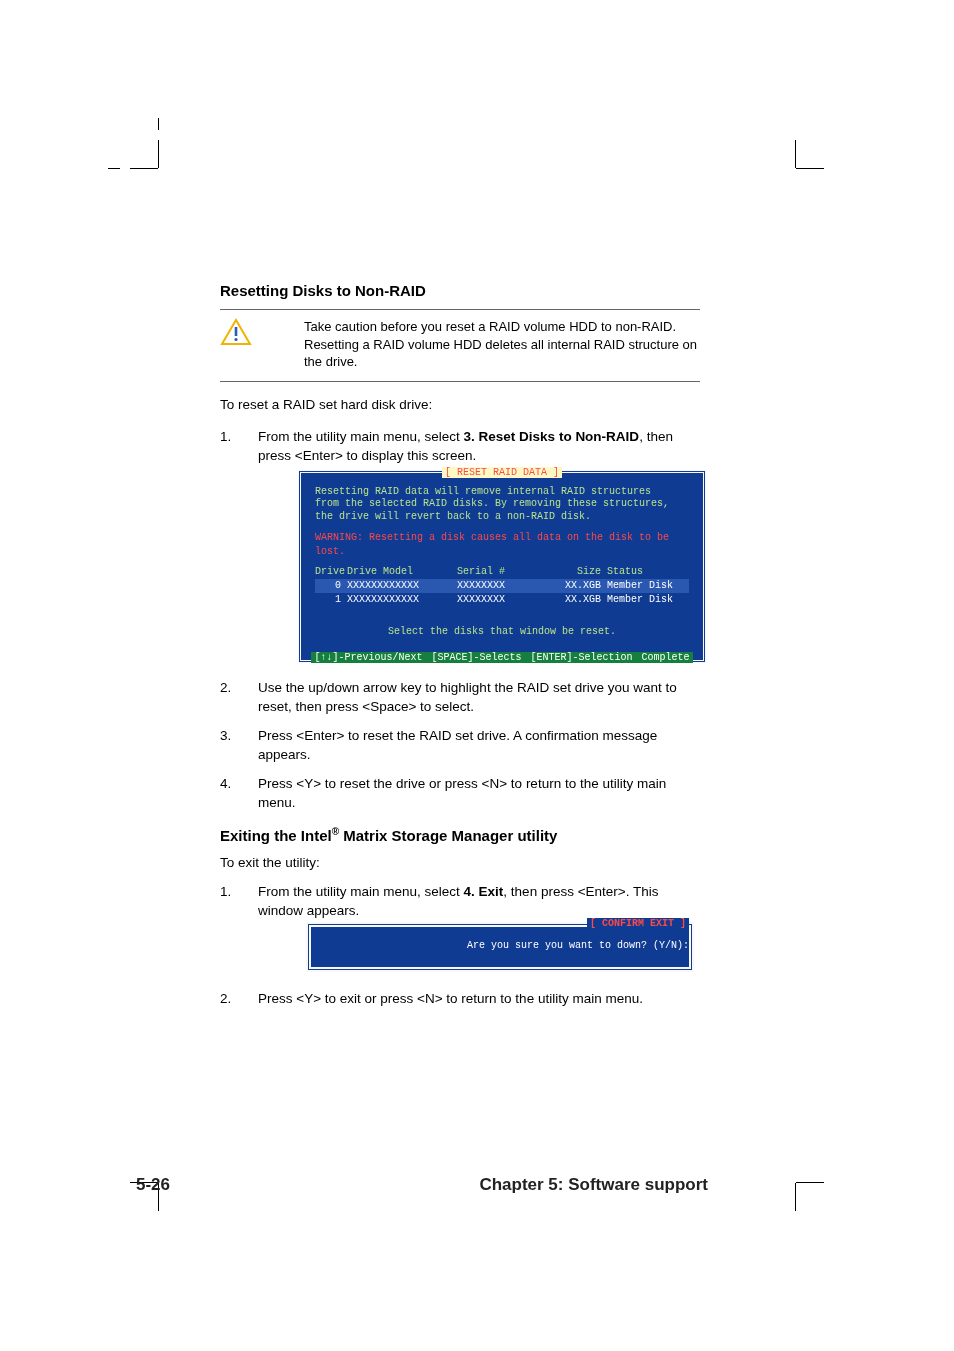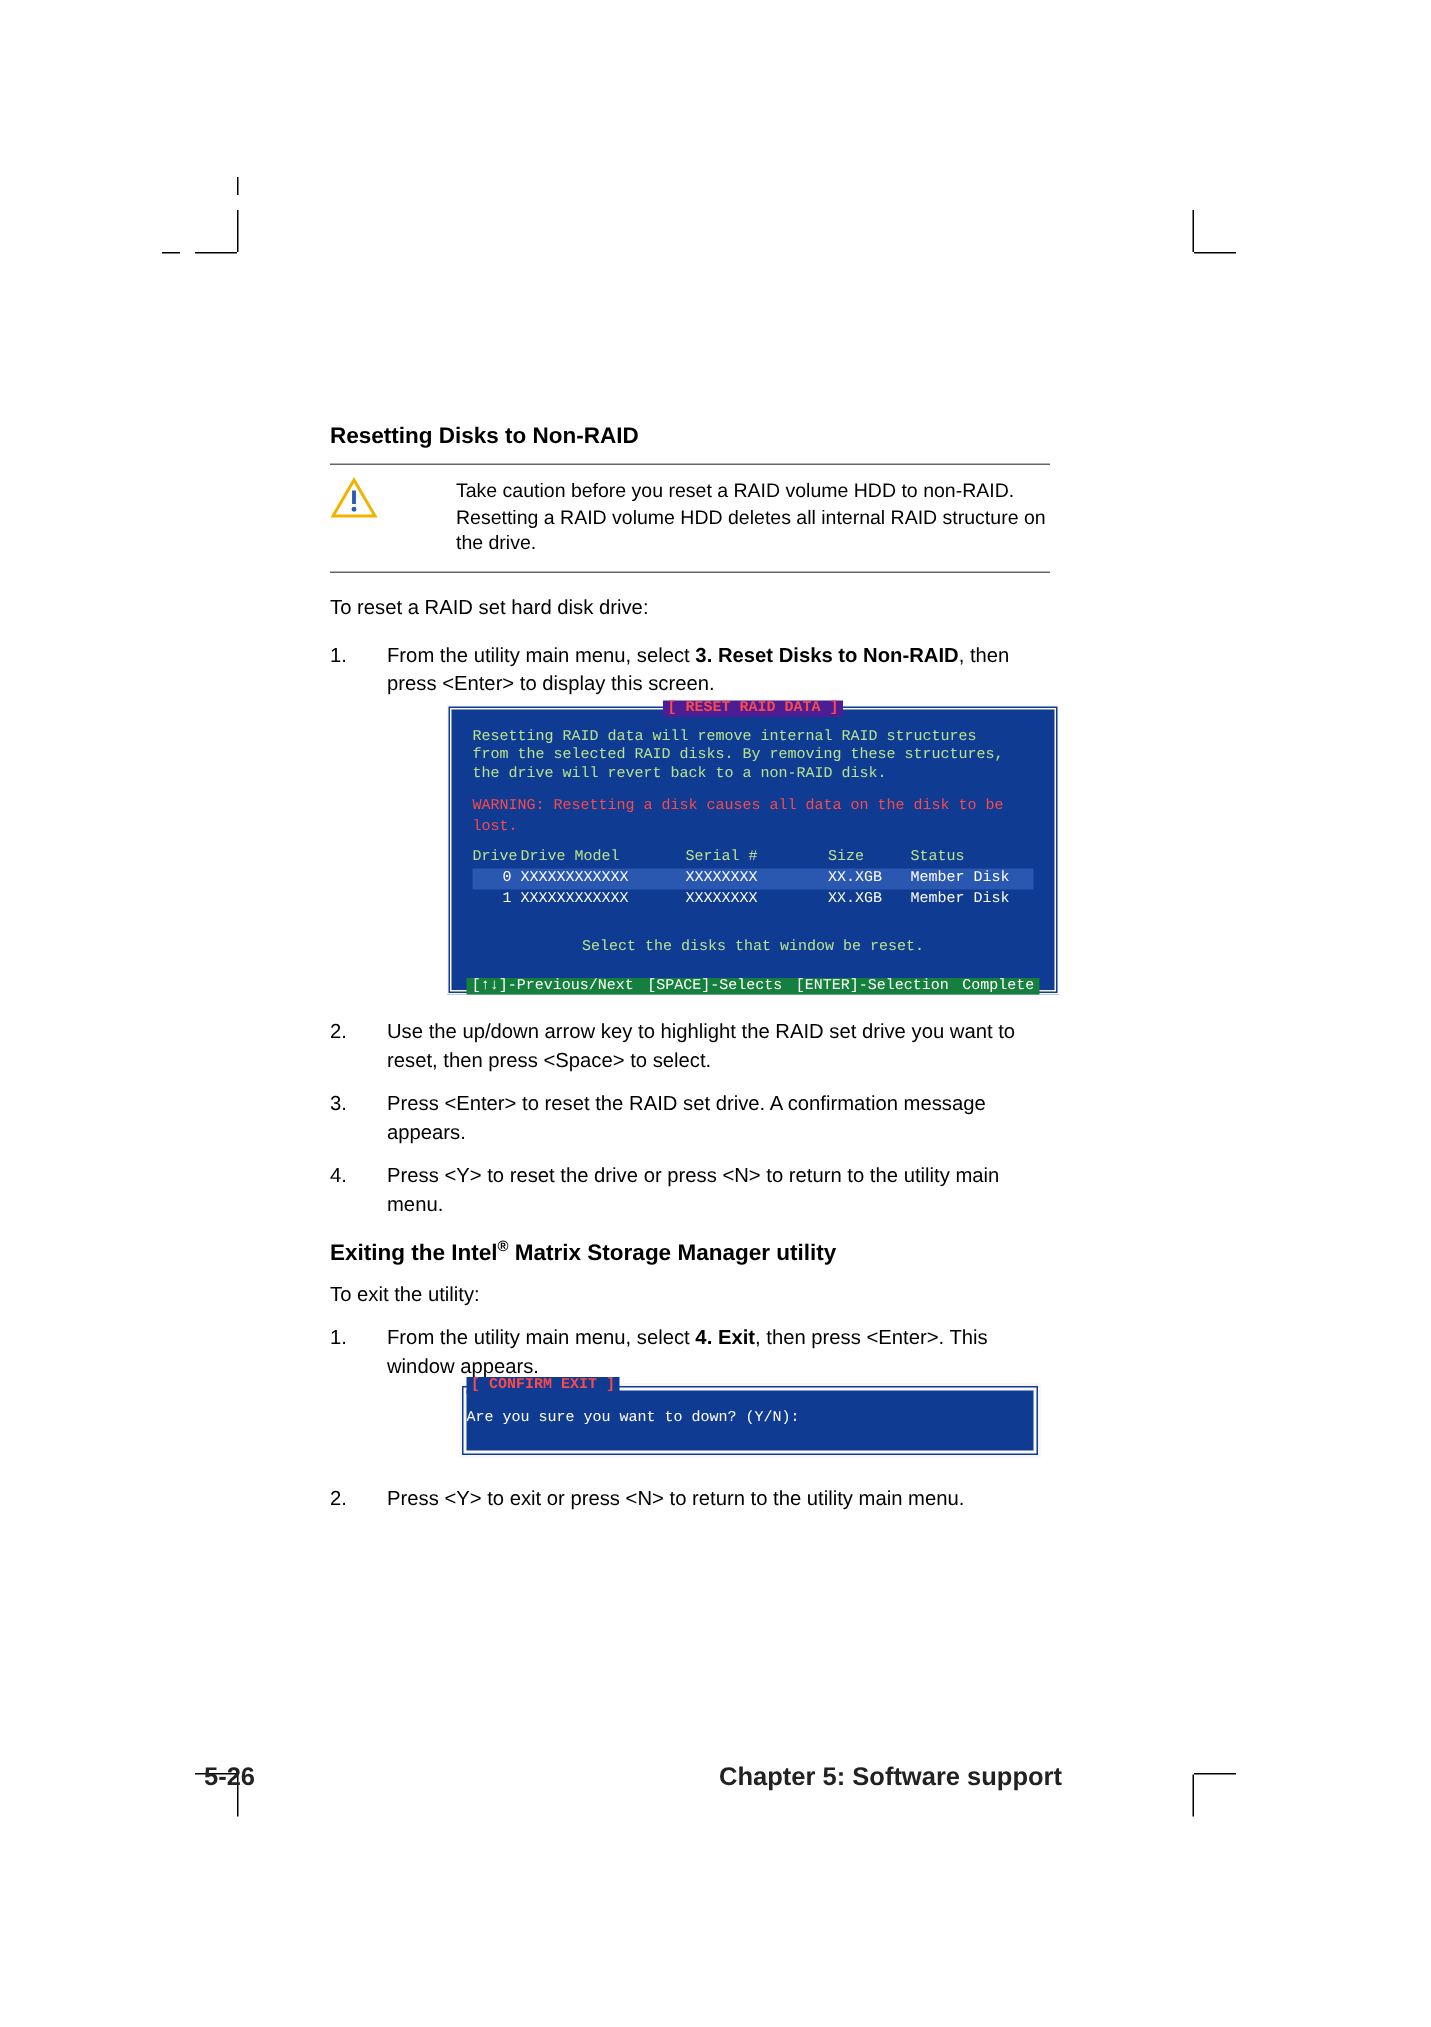--- a/index.html
+++ b/index.html
@@ -89,24 +89,24 @@
     width: 408px;
     font-size: 10px;
     border-width: 3px;
     padding: 0;
   }
   .bios1 .titlebar {
     text-align: center;
     margin-top: -7px;
   }
   .bios1 .titlebar span {
-    background: #4c1d95;
+    background: #fef9c3;
     color: #fb4a4a;
     padding: 0 3px;
-    font-weight: bold;
+    font-weight: normal;
   }
   .bios1 .para {
     padding: 6px 14px 4px 14px;
     color: #b7e38e;
     line-height: 1.25;
   }
   .bios1 .warn {
     padding: 4px 14px 6px 14px;
     color: #fb4a4a;
   }
@@ -119,21 +119,21 @@
   }
   .bios1 .tbl .row {
     color: #fff;
     display: flex;
   }
   .bios1 .tbl .row.sel { background: #2a57b0; }
   .bios1 .tbl .c-port { width: 32px; }
   .bios1 .tbl .c-port.r { text-align: right; padding-right: 6px; }
   .bios1 .tbl .c-model { width: 110px; }
   .bios1 .tbl .c-serial { width: 95px; }
-  .bios1 .tbl .c-size { width: 55px; padding-right: 6px; }
+  .bios1 .tbl .c-size { width: 55px; text-align: right; padding-right: 6px; }
   .bios1 .tbl .c-status { flex: 1; }
   .bios1 .prompt {
     text-align: center;
     padding: 16px 0 10px 0;
     color: #b7e38e;
   }
   .bios1 .footer {
     text-align: center;
     padding: 2px 0;
     color: #fff;
@@ -141,21 +141,21 @@
   }
   .bios1 .footer span { background: #15803d; padding: 0 3px; word-spacing: 3px; }
 
   
   .bios2-wrap { margin: 2px 0 18px 48px; }
   .bios2 {
     width: 388px;
     font-size: 10px;
     border-width: 5px;
     padding: 12px 0 14px 0;
-    text-align: left;
+    text-align: right;
   }
   .bios2 .titlebar2 {
     margin-top: -22px;
     margin-bottom: 8px;
   }
   .bios2 .titlebar2 span {
     background: #103b92;
     color: #fb4a4a;
     padding: 0 3px;
     font-weight: bold;

